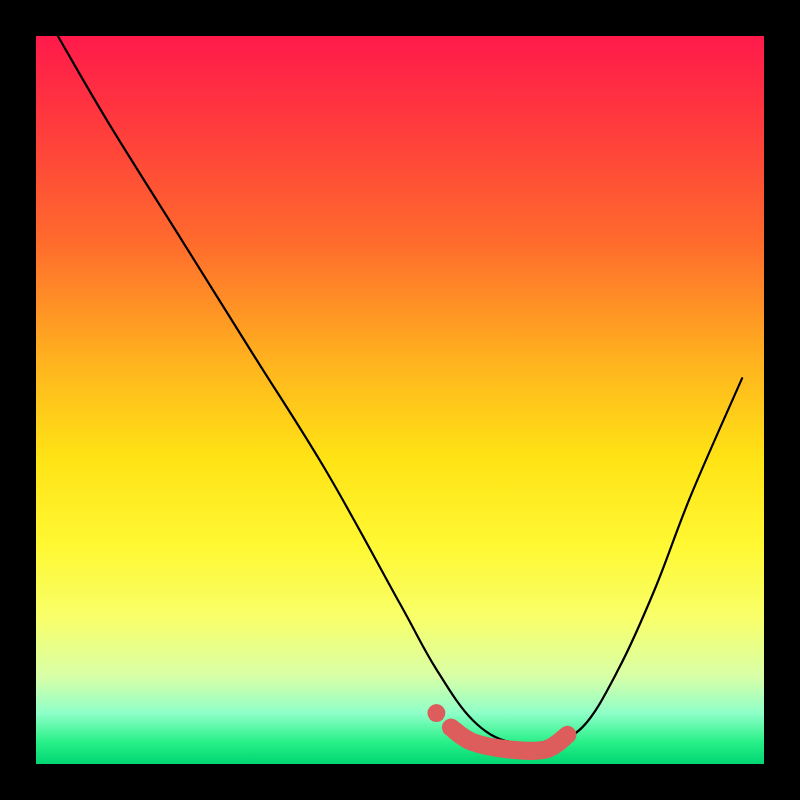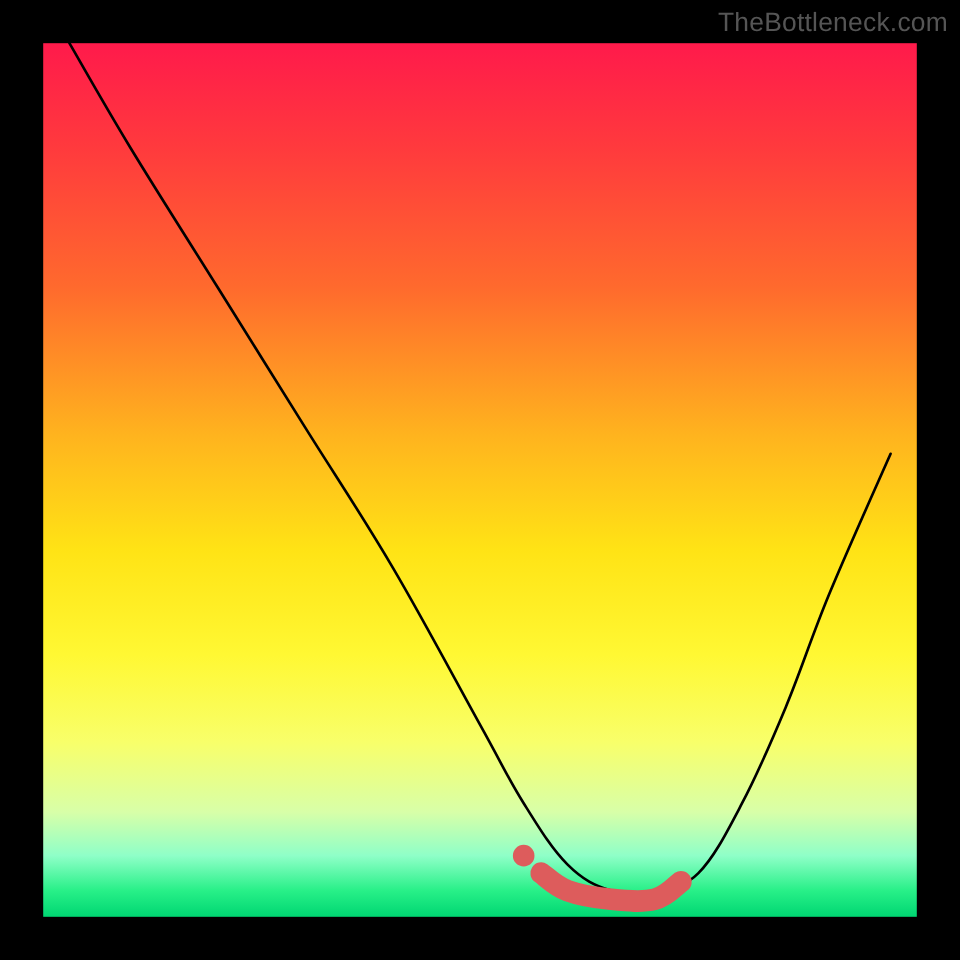--- a/index.html
+++ b/index.html
@@ -70,21 +70,20 @@
   }
   .dot {
     fill: #dd5c5c;
   }
 </style>
 </head>
 <body>
 
 <div class="stage">
 
-  <div class="watermark">TheBottleneck.com</div>
 
   <div class="plot-area">
     <svg class="curves" viewBox="0 0 728 728" preserveAspectRatio="none">
 
       <path id="mainCurve" class="curve-main" d="M 21.84 0 C 31.0128 15.724800000000002, 50.5232 50.66880000000001, 72.8 87.36000000000001 C 95.07679999999999 124.05120000000002, 119.392 161.90720000000005, 145.6 203.84000000000003 C 171.808 245.77280000000002, 192.192 278.38719999999995, 218.4 320.31999999999994 C 244.608 362.2527999999999, 264.99199999999996 392.2464, 291.2 436.8 C 317.408 481.35360000000003, 344.344 532.4592, 364 567.84 C 383.656 603.2208, 387.29600000000005 612.3936, 400.40000000000003 633.36 C 413.504 654.3264, 423.696 671.216, 436.8 684.32 C 449.904 697.4240000000001, 460.096 702.2288, 473.2 706.16 C 486.304 710.0912, 496.496 708.7808, 509.59999999999997 706.16 C 522.704 703.5391999999999, 532.896 704.7040000000001, 546 691.6 C 559.104 678.496, 569.2959999999999 658.2576, 582.4 633.36 C 595.504 608.4624, 605.6959999999999 584.7296, 618.8 553.28 C 631.904 521.8303999999999, 639.4752000000001 496.6416, 655.2 458.64 C 670.9248 420.6384, 696.9872 363.1264, 706.16 342.15999999999997"></path>
 
       <path id="hiCurve" class="curve-thick" d="M 414.96 691.6 C 418.89119999999997 694.2208, 426.3168 702.2288, 436.8 706.16 C 447.2832 710.0912, 460.096 712.1296, 473.2 713.44 C 486.304 714.7504000000001, 499.11679999999996 716.0608000000001, 509.59999999999997 713.44 C 520.0831999999999 710.8192, 527.5088 701.5008, 531.4399999999999 698.88"></path>
 
       <circle id="hiDot" class="dot" r="9" cx="400.40000000000003" cy="677.04"></circle>
     </svg>

